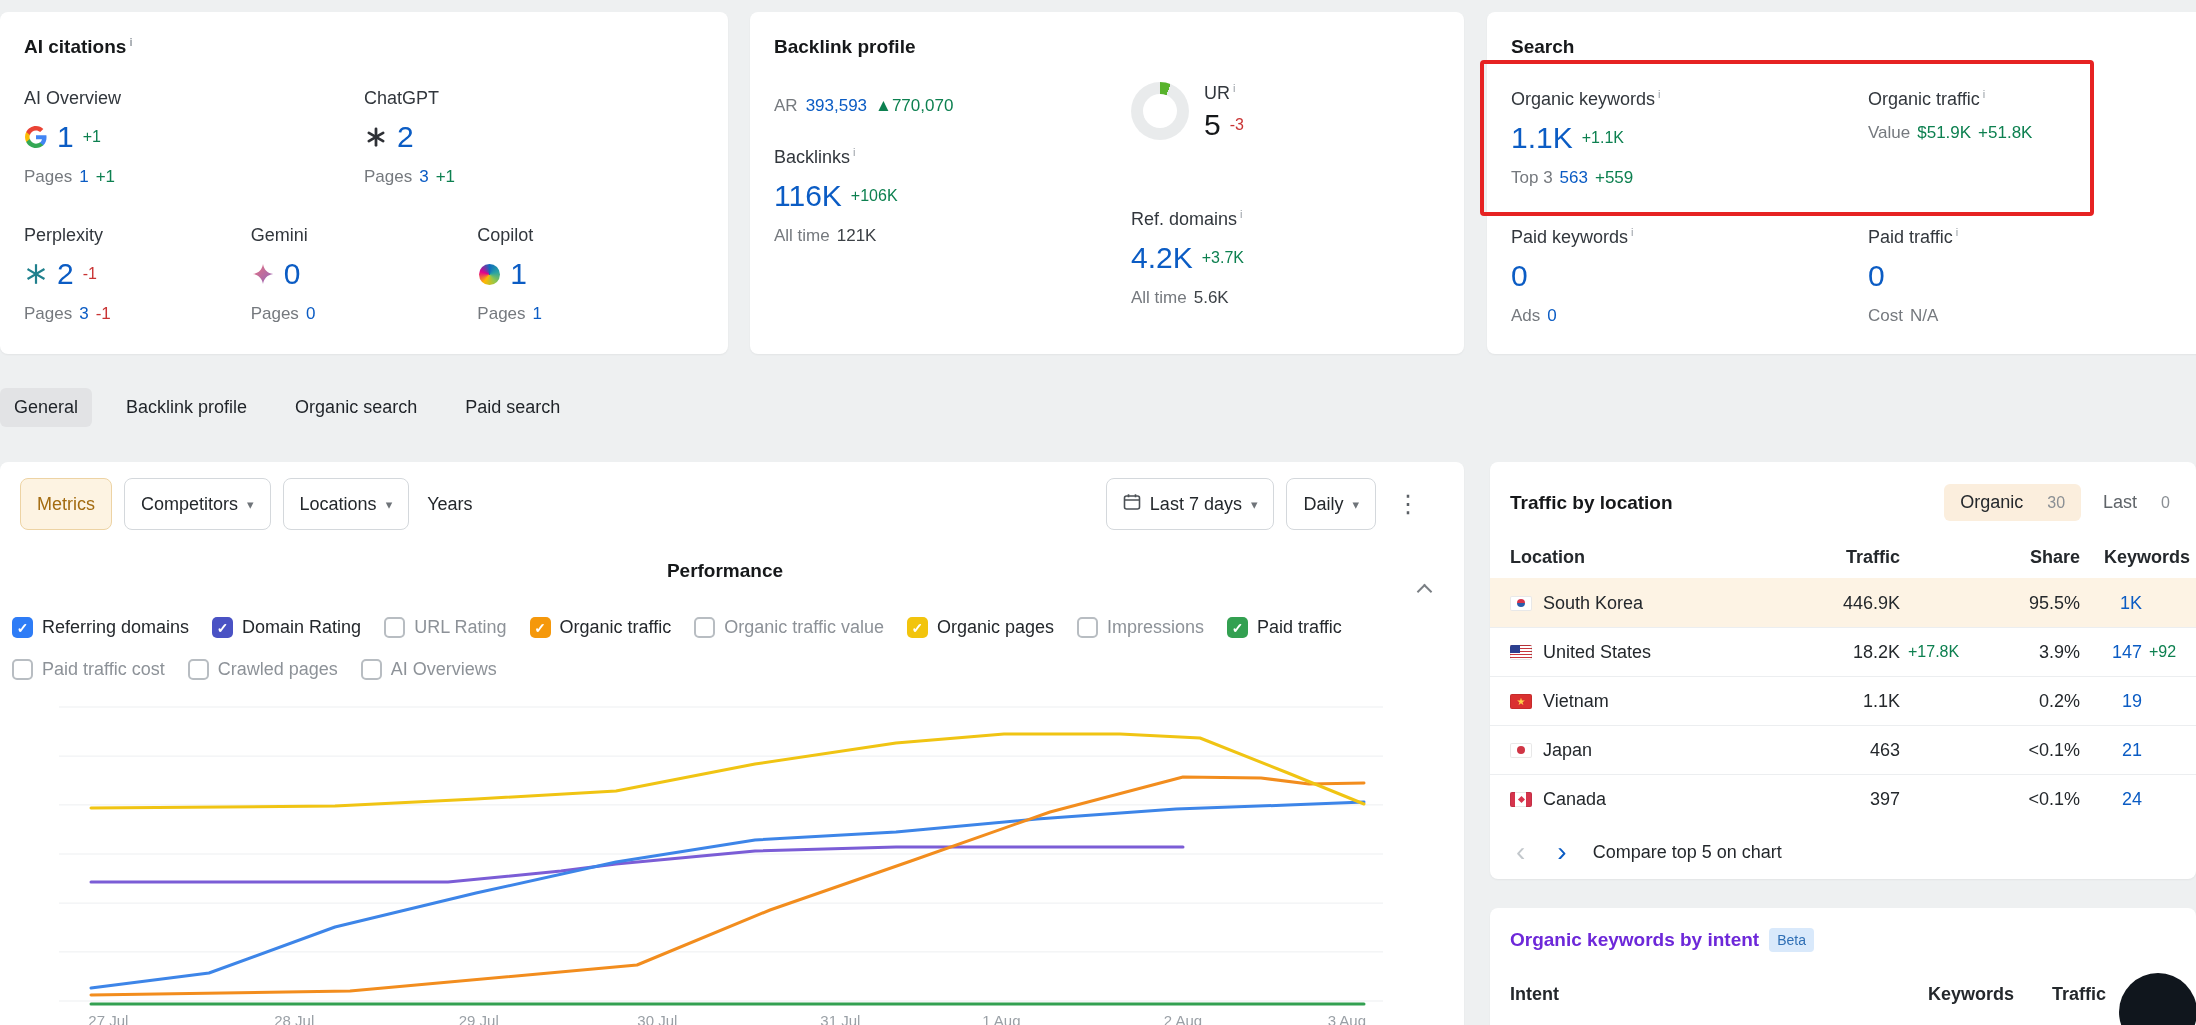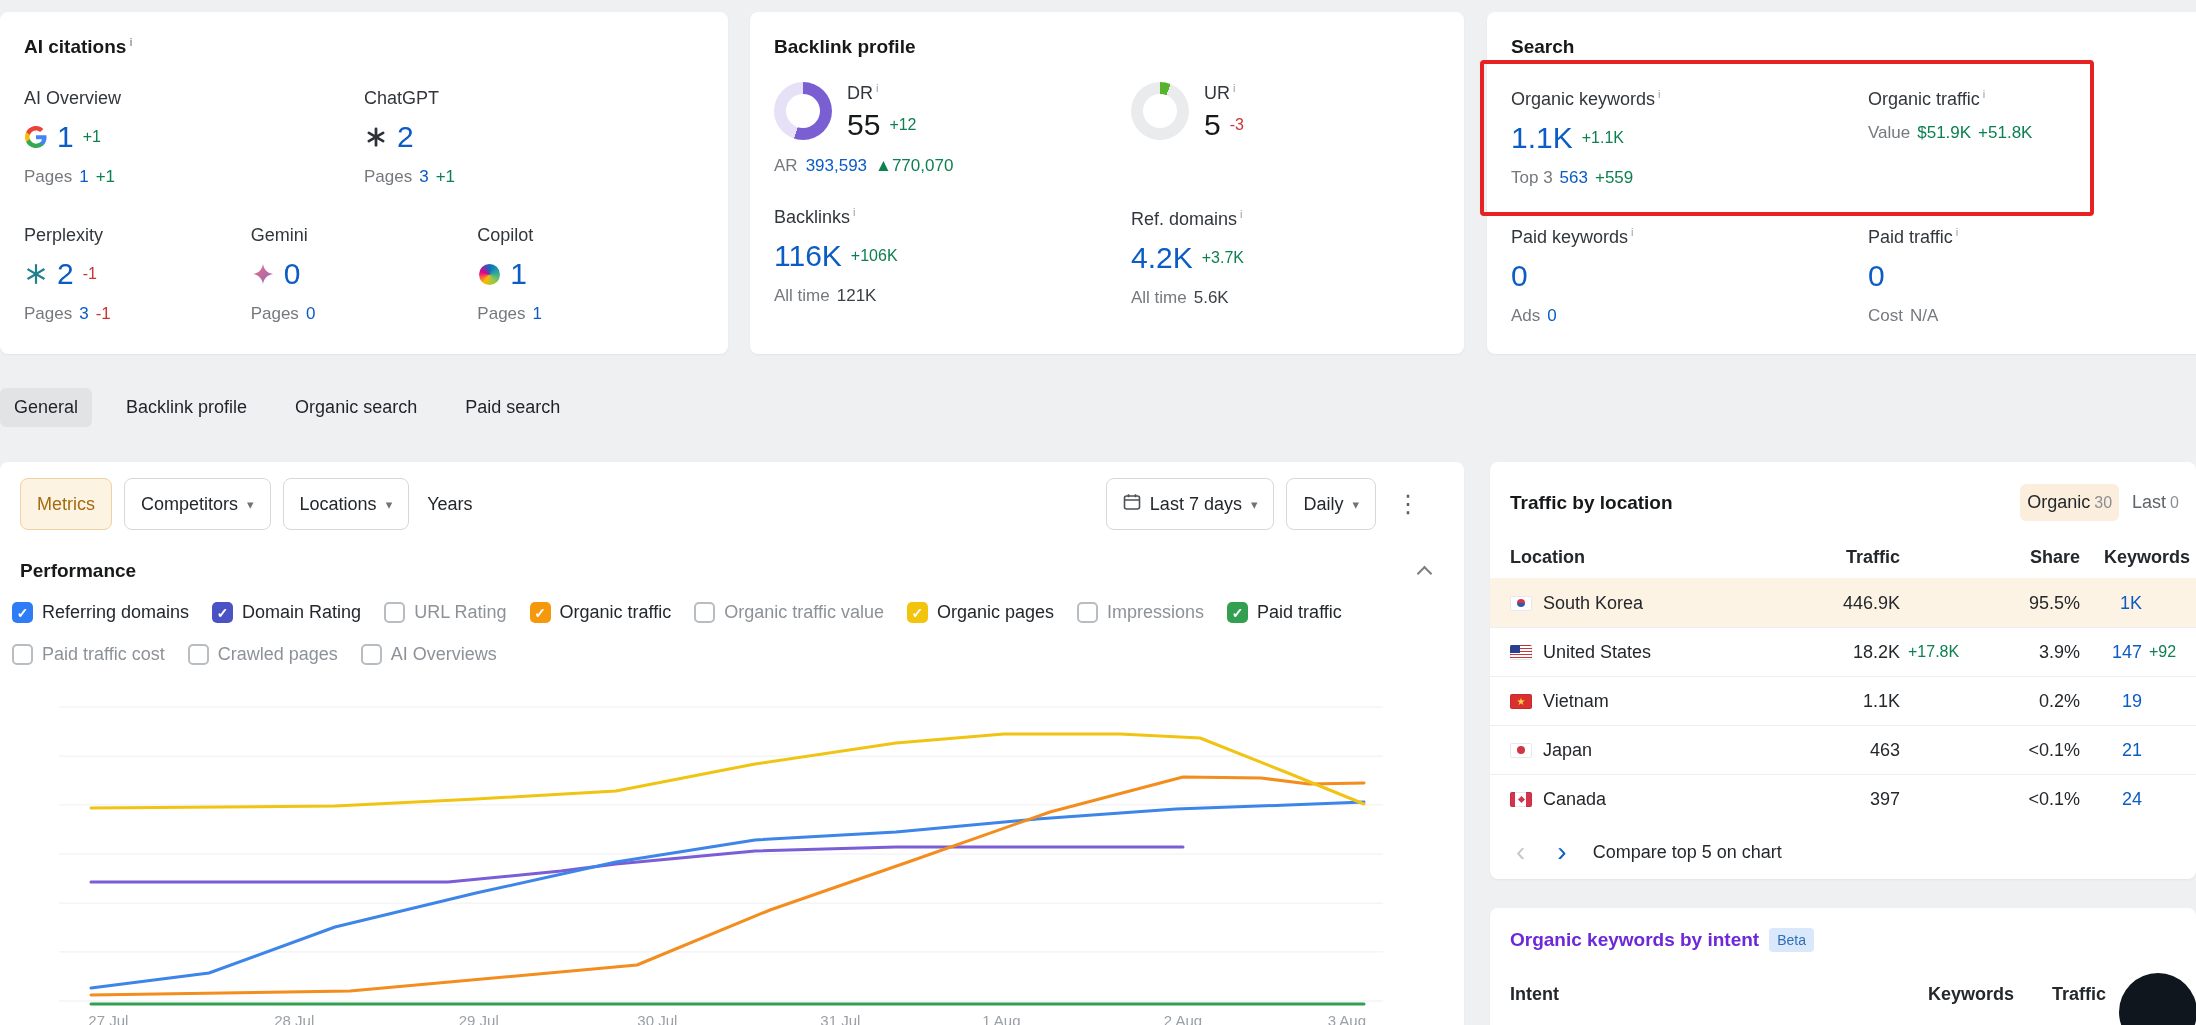--- a/index.html
+++ b/index.html
@@ -64,21 +64,21 @@
   .toolbar { display:flex; align-items:center; padding:16px 36px 0 20px; gap:12px; }
   .btn { height:52px; padding:0 16px; border:1px solid #d4d8dc; border-radius:8px; background:#fff;
          font-size:18px; color:#24282c; display:inline-flex; align-items:center; gap:9px; cursor:pointer; white-space:nowrap; }
   .btn.metrics { background:#fdf3e2; border-color:#edd3a4; color:#a36b10; }
   .btn.plain { border:none; background:transparent; padding:0 6px; }
   .caret { font-size:13px; color:#6f7479; }
   .tb-right { margin-left:auto; display:flex; align-items:center; gap:12px; }
   .kebab { font-size:24px; color:#5b6066; border:none; background:transparent; padding:0 8px; cursor:pointer; }
 
   
-  .perf-head { display:flex; align-items:center; padding:30px 34px 0 20px; }
+  .perf-head { display:flex; align-items:center; padding:30px 34px 0 20px;flex-direction:column; }
   .perf-title { font-size:19px; font-weight:700; color:#16181a; }
   .chev-up { width:11px; height:11px; border-left:2px solid #7a7f84; border-top:2px solid #7a7f84;
              transform:rotate(45deg); margin-left:auto; margin-top:4px; cursor:pointer; }
   .cb-row { display:flex; gap:23px; padding:0 20px 0 12px; align-items:center; }
   .cb-row1 { margin-top:20px; }
   .cb-row2 { margin-top:21px; }
   .cb { display:flex; align-items:center; gap:9px; font-size:18px; cursor:pointer; white-space:nowrap; }
   .box { width:21px; height:21px; border-radius:5px; border:2px solid #b8bdc2; background:#fff; flex:none;
          display:flex; align-items:center; justify-content:center; color:#fff; font-size:14px; font-weight:700; }
   .cb.on .box { border:none; }
@@ -86,21 +86,21 @@
   .cb.off .cb-label { color:#8d9298; }
 
   #perf-chart { position:absolute; left:0; top:188px; width:1464px; height:375px; }
   #x-labels { position:absolute; left:0; top:550px; width:1464px; height:20px; }
   #x-labels span { position:absolute; transform:translateX(-50%); font-size:15px; color:#9aa0a6; top:0; }
 
   
   .tl-head { display:flex; align-items:center; padding:22px 10px 0 20px; }
   .tl-title { font-size:19px; font-weight:700; color:#16181a; }
   .toggle { margin-left:auto; display:flex; align-items:center; gap:6px; font-size:18px; }
-  .tog { display:flex; gap:4px; padding:8px 7px; border-radius:6px; cursor:pointer; align-items:baseline; }
+  .tog { display:flex; gap:24px; padding:8px 16px; border-radius:6px; cursor:pointer; align-items:baseline; }
   .tog.selected { background:#fbeedd; }
   .tog .cnt { color:#8a8f94; font-size:16px; }
   .t-header { display:flex; align-items:center; padding:0 6px 10px 20px; margin-top:26px; font-weight:700; font-size:18px; color:#24282c; }
   .t-row { display:flex; align-items:center; height:49px; padding:0 6px 0 20px; border-top:1px solid #eceef0; font-size:18px; }
   .t-row.hl { background:#fdf3e4; border-top-color:#fdf3e4; }
   .c-loc { flex:1; display:flex; align-items:center; gap:11px; min-width:0; }
   .c-traffic { width:112px; text-align:right; }
   .c-tch { width:84px; text-align:left; padding-left:8px; font-size:16px; }
   .c-share { width:96px; text-align:right; }
   .c-kw { width:62px; text-align:right; color:#0b5cc4; cursor:pointer; }
@@ -244,30 +244,20 @@
           <span class="num">1</span>
         </div>
     </div>
   </div>
 </div>
 
 <div class="card card-backlink">
   <div class="card-title">Backlink profile</div>
   <div class="bl-cols">
     <div class="bl-colA">
-      <div class="donut-row">
-        <span class="donut donut-dr"></span>
-        <div>
-          <div class="m-label"><span>DR</span><sup class="inf">i</sup></div>
-          <div class="m-valrow" style="margin-top:4px;">
-            <span class="m-value dark">55</span>
-            <span class="m-change pos">+12</span>
-          </div>
-        </div>
-      </div>
       <div class="ar-line">
         <span>AR</span>
         <span class="num">393,593</span>
         <span class="pos">▲770,070</span>
       </div>
       <div class="bl-sec">
         <div class="m-label"><span>Backlinks</span><sup class="inf">i</sup></div>
         <div class="m-valrow">
           <span class="m-value">116K</span>
           <span class="m-change pos">+106K</span>

